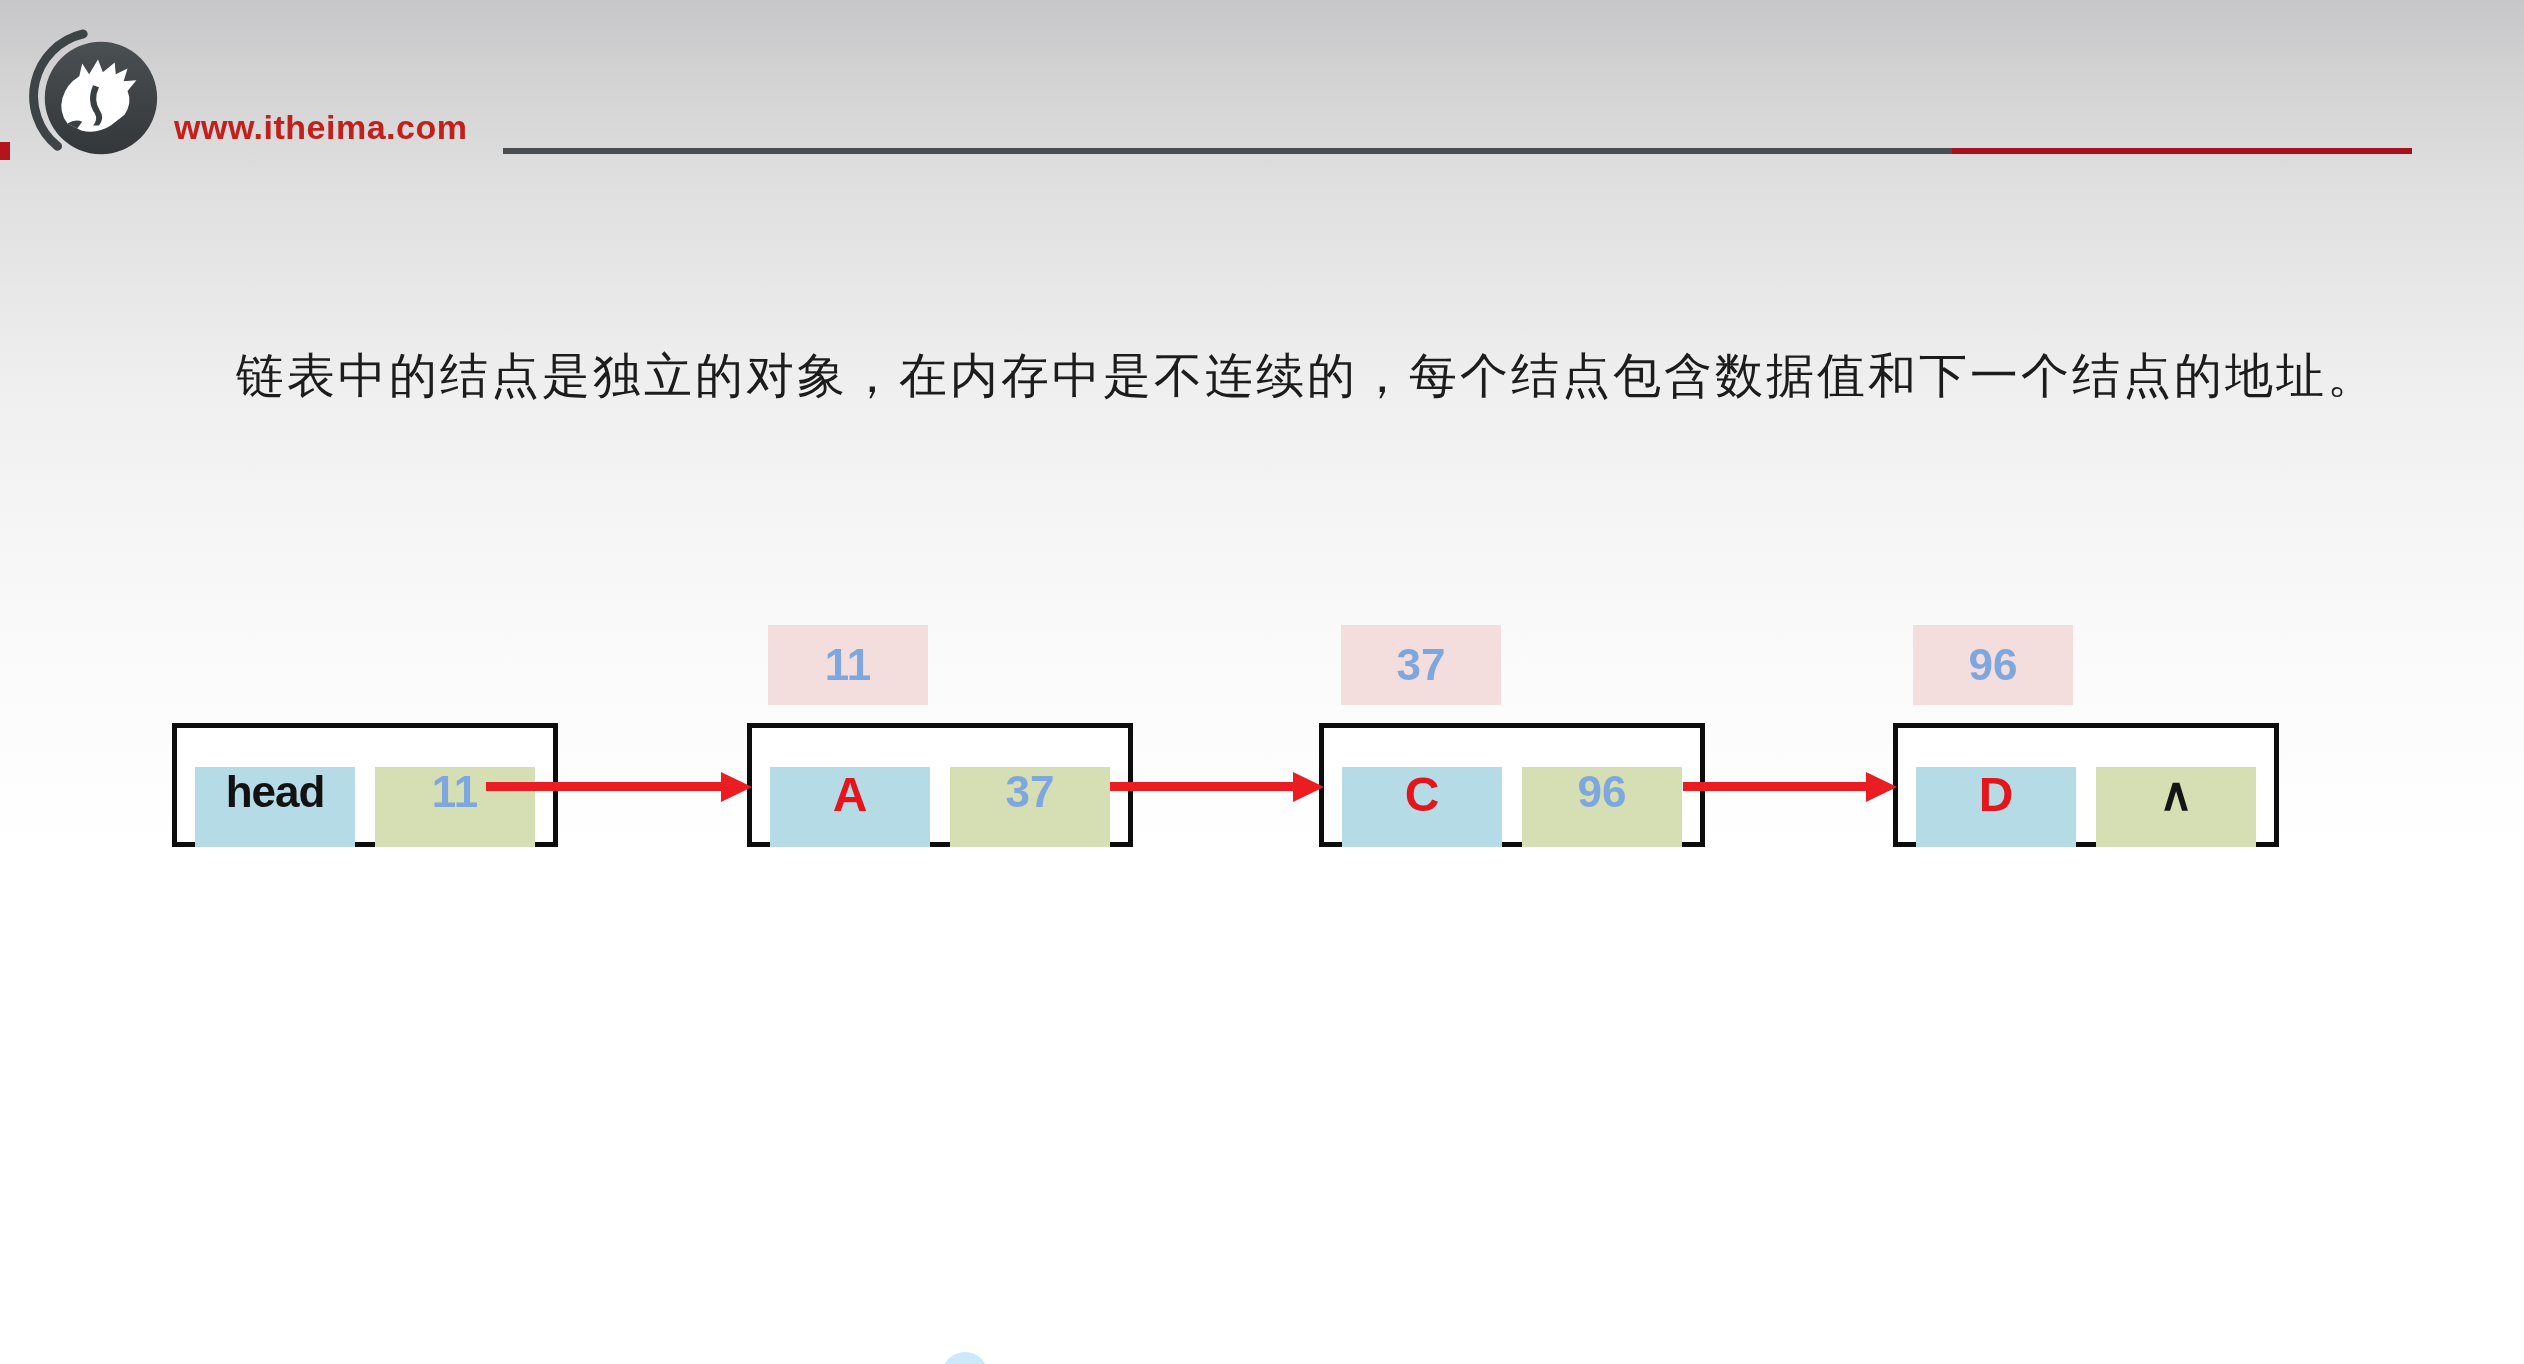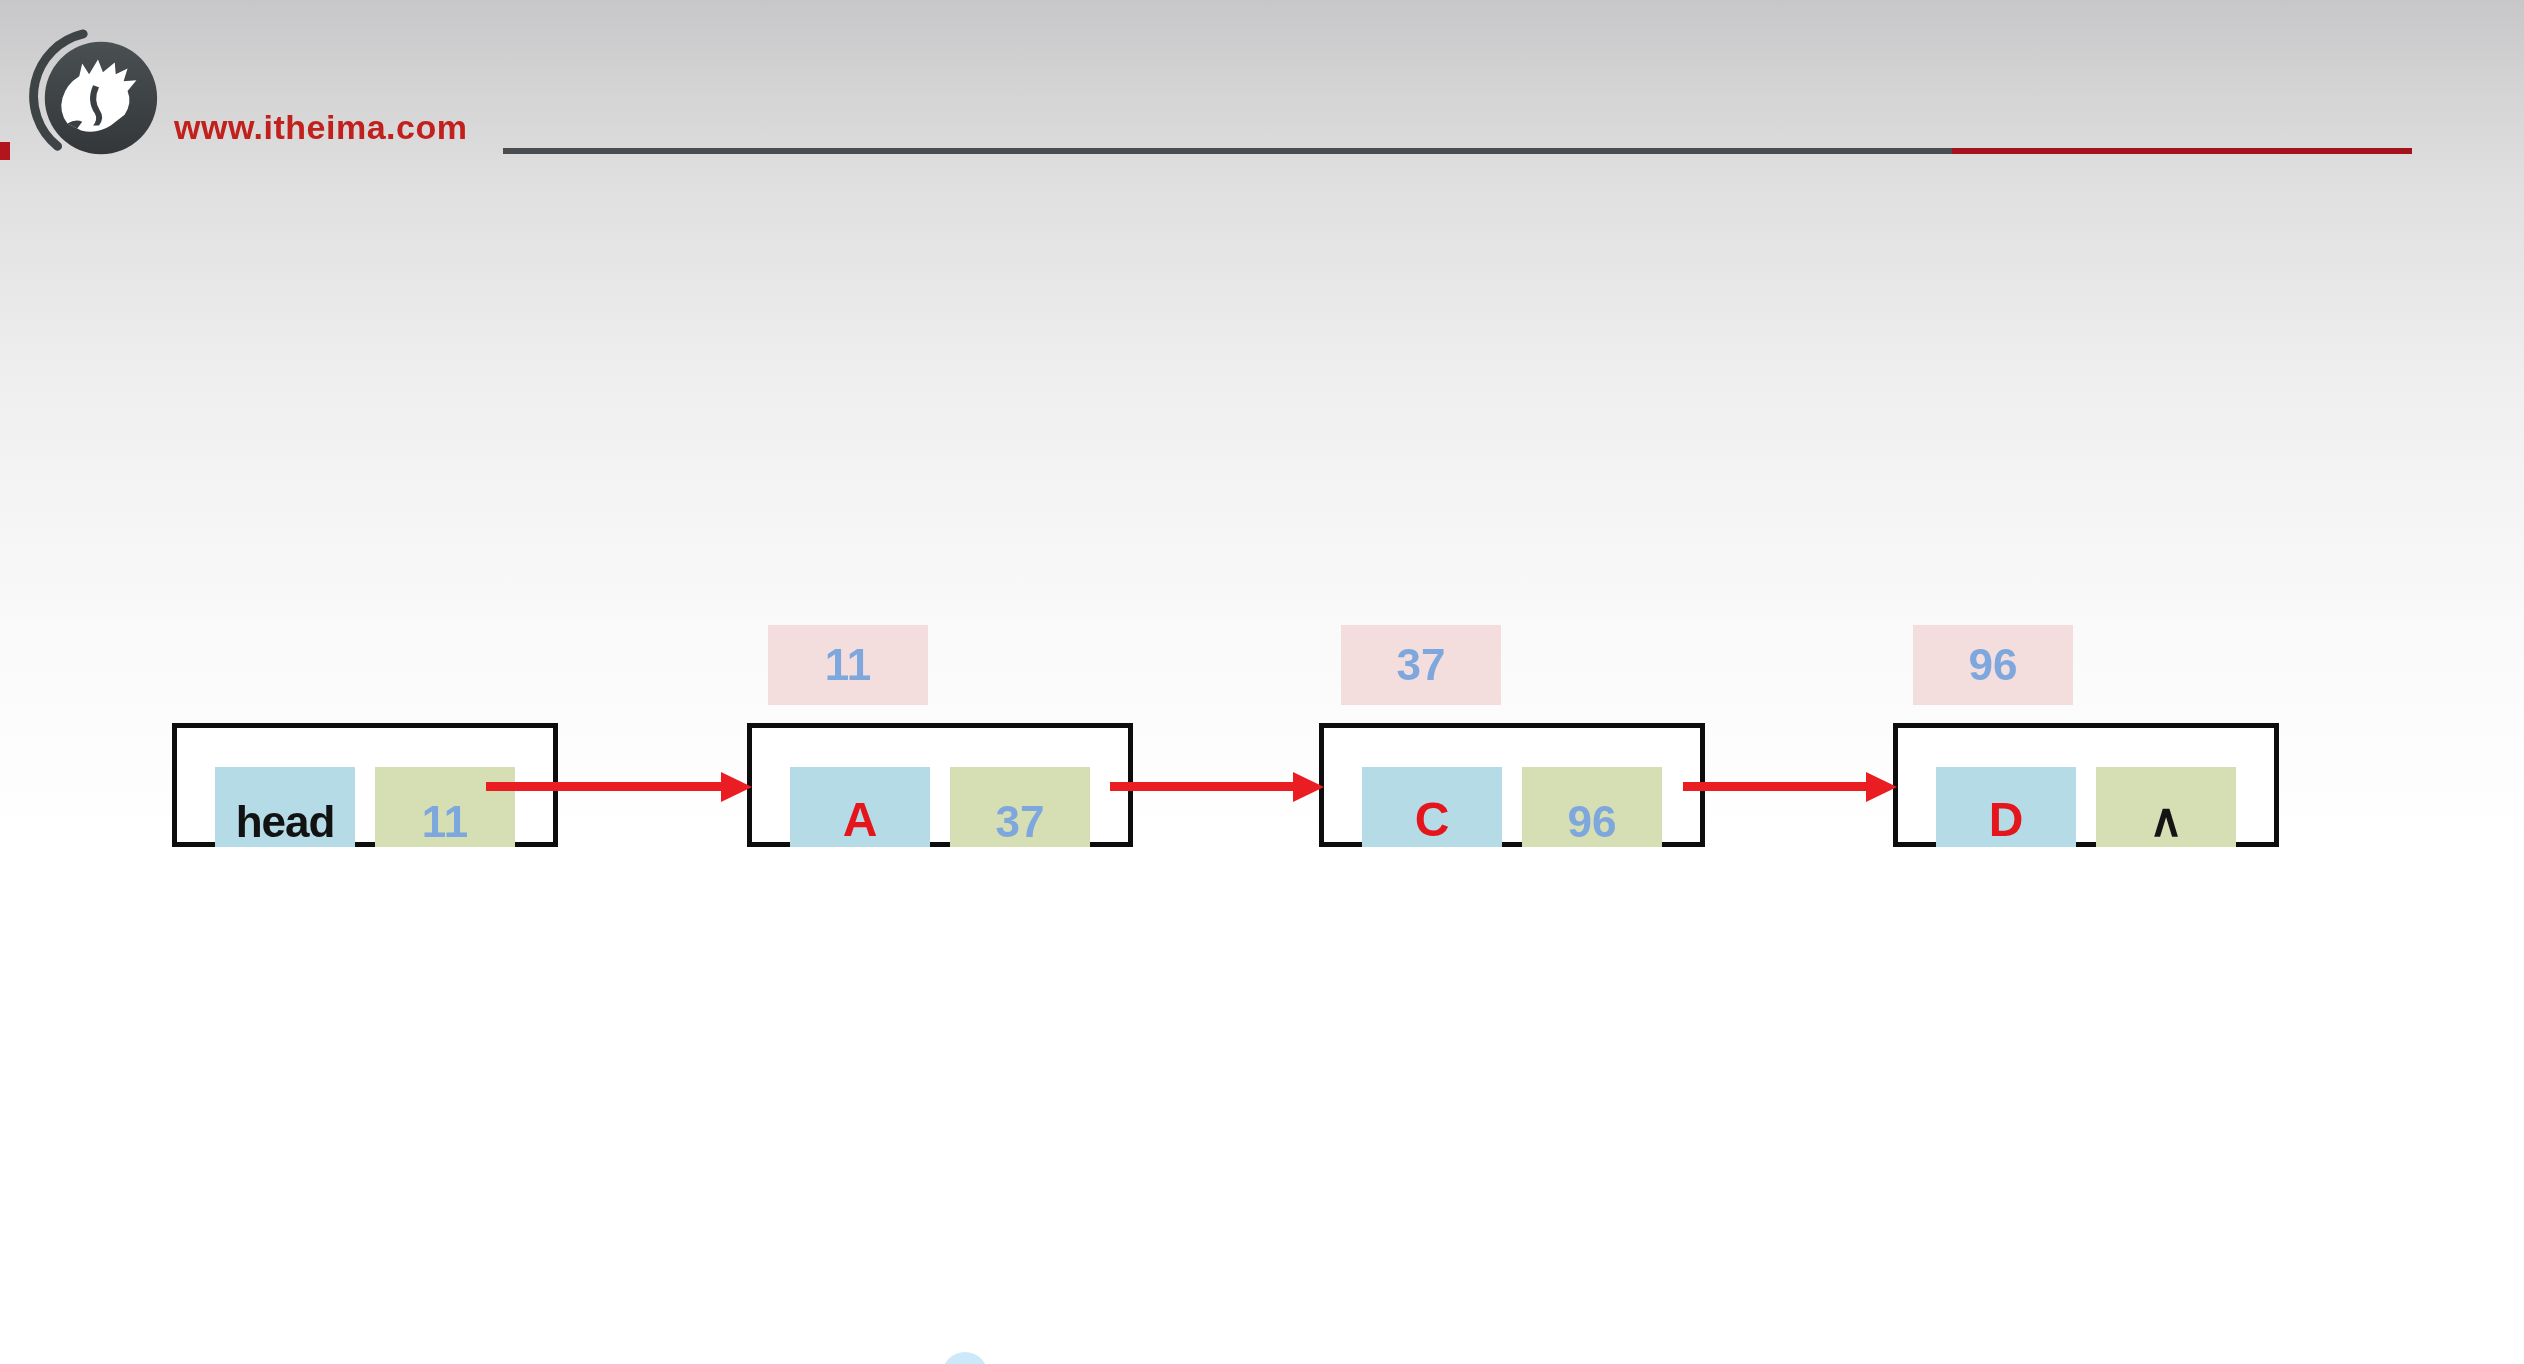--- a/index.html
+++ b/index.html
@@ -56,22 +56,22 @@
   .node{
     position:absolute;top:723px;width:386px;height:124px;
     box-sizing:border-box;border:5px solid #0d0d0d;background:#ffffff;
     display:flex;align-items:center;justify-content:center;gap:20px;
   }
   .node.n1{left:172px;}
   .node.n2{left:747px;}
   .node.n3{left:1319px;}
   .node.n4{left:1893px;}
   .cell{
-    width:140px;height:80px;
-    display:flex;align-items:flex-end;justify-content:center;
+    width:160px;height:80px;
+    display:flex;align-items:flex-start;justify-content:center;
     font-weight:700;
     margin-top:44px;
   }
   .cell.blue{background:var(--cell_blue,#b5dbe6);}
   .cell.green{background:var(--cell_green,#d6dfb3);font-size:44px;color:var(--number_blue,#7ea7dd);}
   .cell .head-label{font-size:44px;color:#121212;letter-spacing:-1px;}
   .cell .letter{font-size:48px;color:var(--letter_red,#e4161c);}
   .cell .null-sym{font-size:46px;color:#141414;font-weight:800;}
   .arrow{position:absolute;top:782px;height:9px;background:var(--arrow_red,#e91d22);}
   .arrow::after{
@@ -114,20 +114,21 @@
 
     <path d="M66 58 Q59 74 68 87 Q71 93 66 99 L72 99 Q78 91 73 84 Q66 73 72 60 Z" fill="#3a3f42"></path>
 
     <path d="M40 97 Q48 92 55 95 L50 102 Z" fill="#3a3f42"></path>
   </svg>
   <div class="brand-url">www.itheima.com</div>
   <div class="rule-gray"></div>
   <div class="rule-red"></div>
   <div class="edge-sliver"></div>
 
+  <div class="para p1">链表中的结点是独立的对象，在内存中是不连续的，每个结点包含数据值和下一个结点的地址。</div>
 
   <div class="addr a1">11</div>
   <div class="addr a2">37</div>
   <div class="addr a3">96</div>
 
   <div class="node n1">
     <div class="cell blue">
       <span class="head-label">head</span>
     </div>
     <div class="cell green">11</div>

